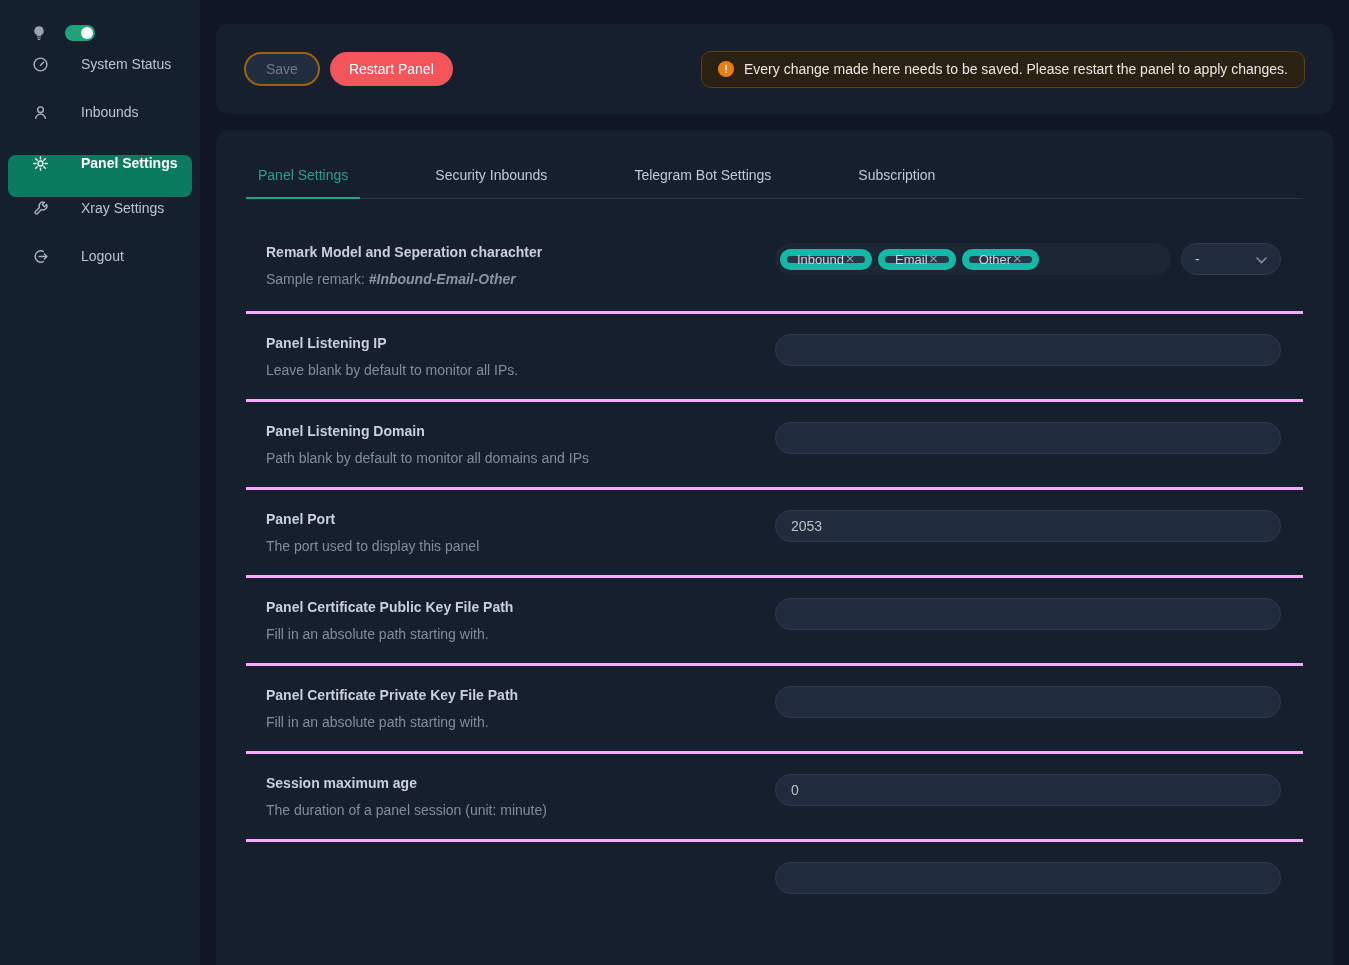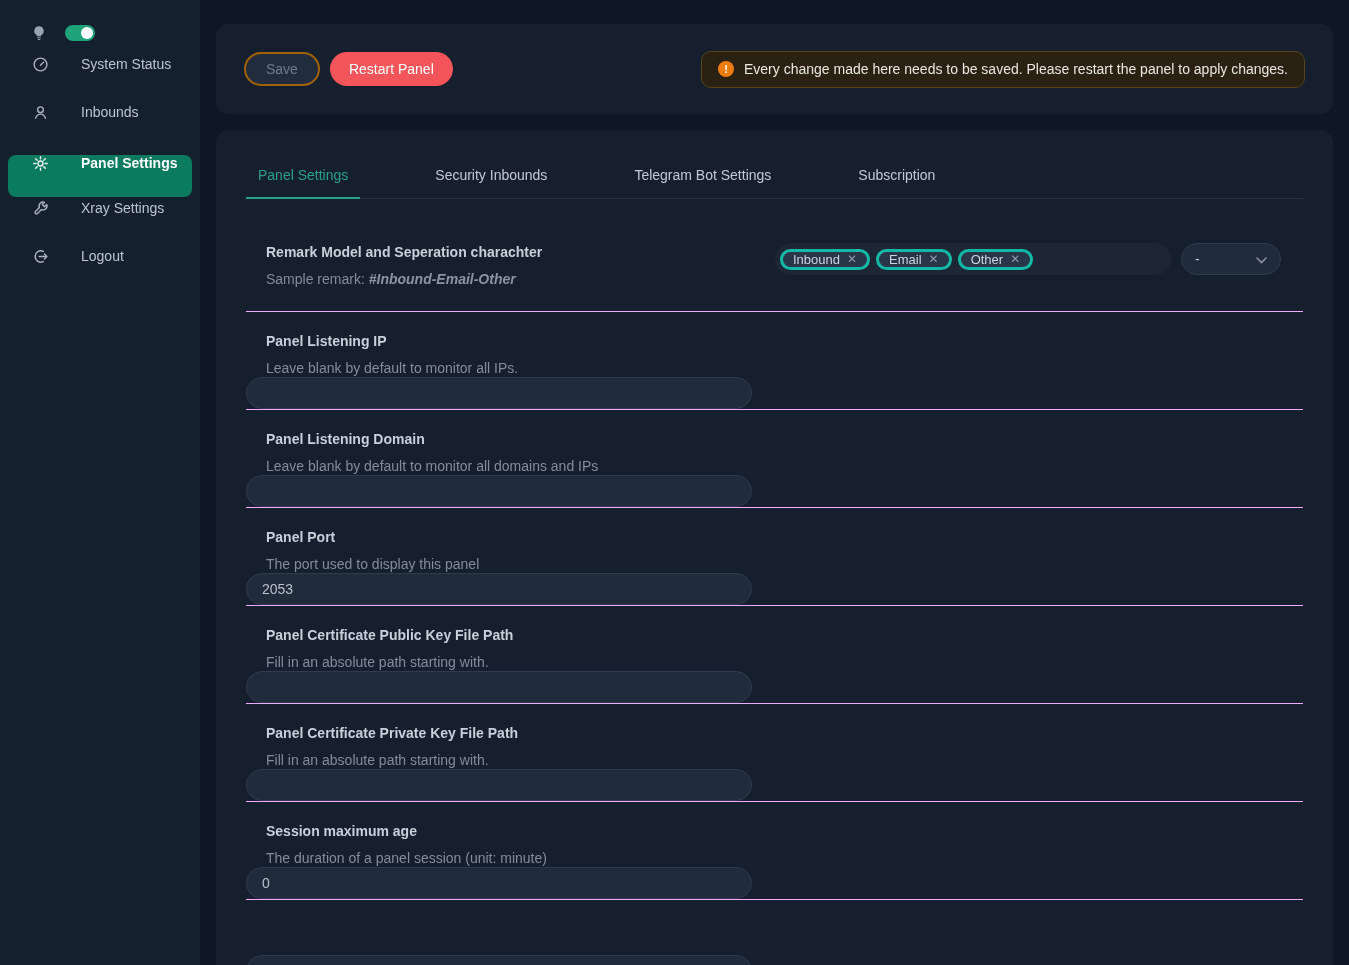--- a/index.html
+++ b/index.html
@@ -31,29 +31,29 @@
   .alert { margin-left:auto; height:37px; background:#2a2113; border:1px solid #574419; border-radius:10px; display:flex; align-items:center; gap:10px; padding:0 16px; color:#e9e7e2; }
   .alert-icon { width:16px; height:16px; border-radius:50%; background:#ec7d11; color:#fff; font-size:11px; font-weight:700; display:flex; align-items:center; justify-content:center; flex:none; }
   
   .content-card { background:#161f2e; border-radius:12px 12px 0 0; margin-top:16px; height:835px; padding:24px 30px 0 30px; overflow:hidden; }
   .tabs { display:flex; border-bottom:1px solid #2b3443; }
   .tab { padding:13px 12px 15px 12px; margin-right:63px; color:#c2cad4; cursor:pointer; position:relative; }
   .tab.active { color:#2aa186; }
   .tab.active::after { content:""; position:absolute; left:0; right:0; bottom:-1px; height:2px; background:#2aa186; }
   .form-rows { margin-top:24px; }
   .form-row { display:flex; justify-content:space-between; align-items:flex-start; min-height:88px; padding:20px 22px 0 0; }
-  .form-row + .form-row { border-top:1px solid #f0abfc;flex-direction:column; }
+  .form-row + .form-row { border-top:3px solid #f0abfc; }
   .row-label { max-width:490px; padding-left:20px; }
   .row-title { font-weight:700; color:#c9d0da; line-height:18px; }
   .row-desc { margin-top:9px; color:#828c9b; line-height:18px; }
   .row-desc em { font-style:italic; font-weight:700; color:#8a94a3; }
   .row-control { width:506px; flex:none; display:flex; }
   .text-input { width:506px; height:32px; border-radius:16px; background:#202b3c; border:1px solid #2f3a4e; color:#b8c0ca; padding:0 15px; font-size:14px; font-family:"Liberation Sans",sans-serif; outline:none; }
   .tags-box { width:396px; height:32px; border-radius:16px; background:#1c2634; display:flex; align-items:center; gap:6px; padding:0 5px; }
-  .tag { display:inline-flex; align-items:center; gap:7px; height:21px; padding:0 10px; border-radius:12px; background:#293548; border:3px solid #14b8a6; font-size:13px; color:#cdd4de; }
+  .tag { display:inline-flex; align-items:center; gap:1px; height:21px; padding:0 10px; border-radius:12px; background:#293548; border:7px solid #14b8a6; font-size:13px; color:#cdd4de; }
   .tag-x { color:#8f99a9; font-size:12px; cursor:pointer; line-height:1; }
   .sep-select { width:100px; height:32px; margin-left:10px; border-radius:16px; background:#202b3c; border:1px solid #2f3a4e; display:flex; align-items:center; justify-content:space-between; padding:0 13px; color:#c2c9d4; cursor:pointer; }
 </style>
 </head>
 <body>
 
 <aside class="sidebar">
   <div class="theme-row">
     <span class="bulb">
       <svg viewBox="0 0 24 24" width="16" height="16" fill="#99a3ae">
@@ -174,21 +174,21 @@
           <div class="row-desc">Leave blank by default to monitor all IPs.</div>
         </div>
         <div class="row-control">
           <input class="text-input" type="text" value="" style="">
         </div>
       </div>
 
       <div class="form-row">
         <div class="row-label">
           <div class="row-title">Panel Listening Domain</div>
-          <div class="row-desc">Leave blank by default to monitor all domains and IPs</div>
+          <div class="row-desc">Path blank by default to monitor all domains and IPs</div>
         </div>
         <div class="row-control">
           <input class="text-input" type="text" value="" style="">
         </div>
       </div>
 
       <div class="form-row">
         <div class="row-label">
           <div class="row-title">Panel Port</div>
           <div class="row-desc">The port used to display this panel</div>

